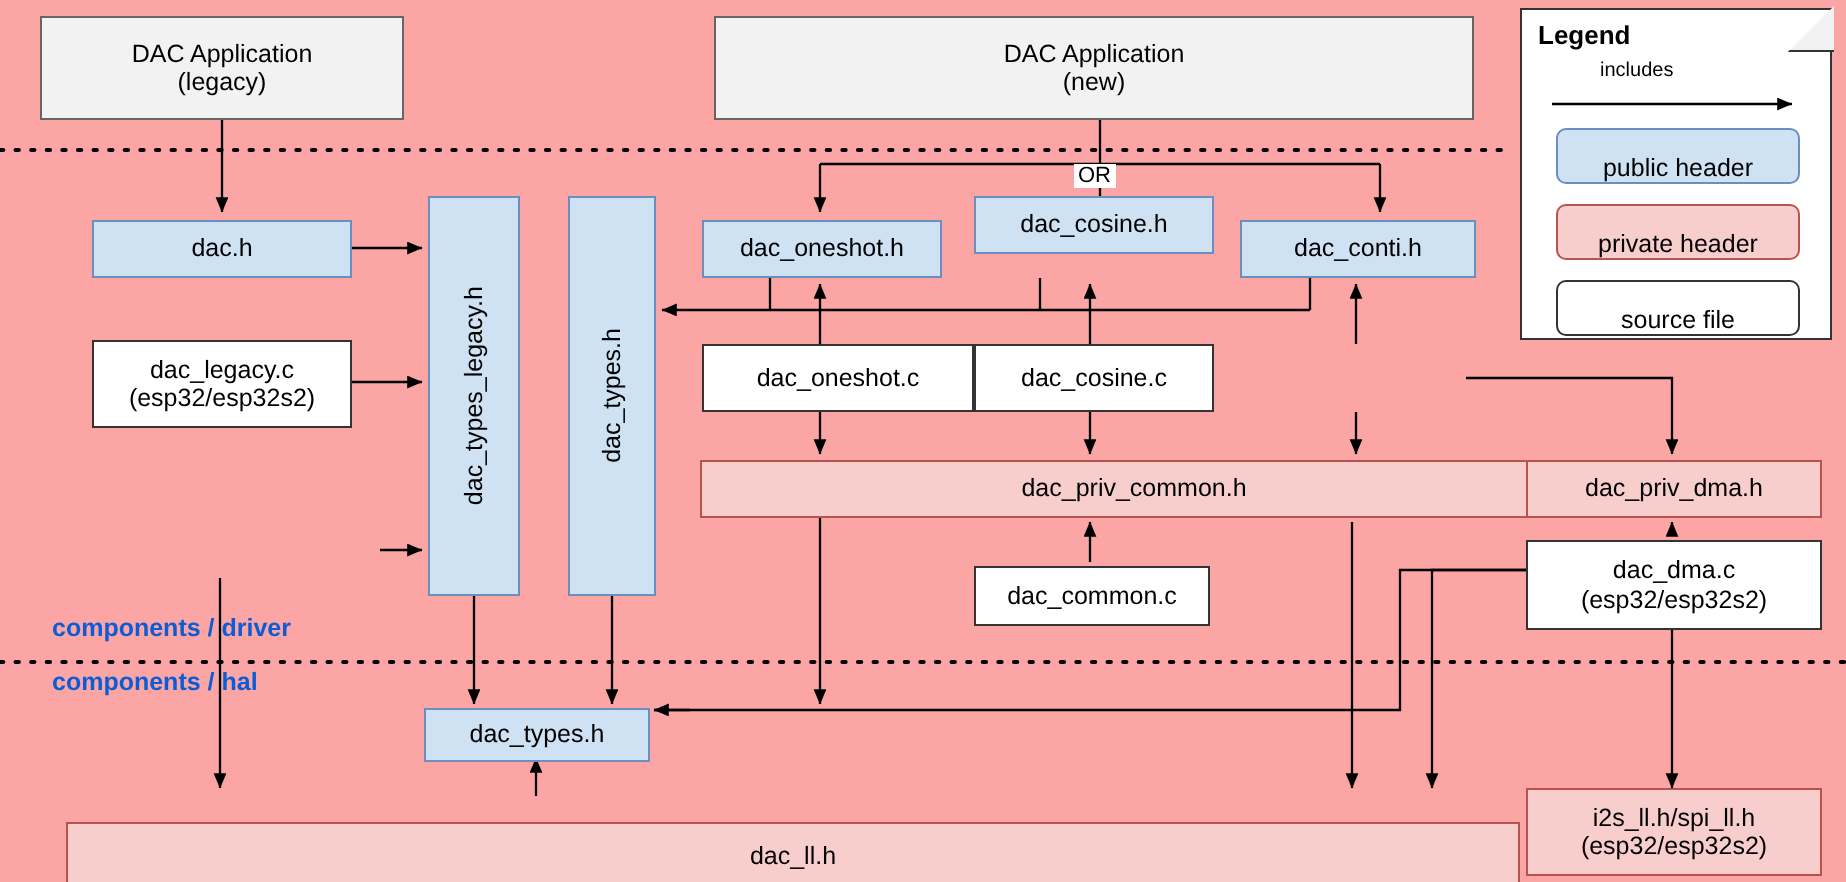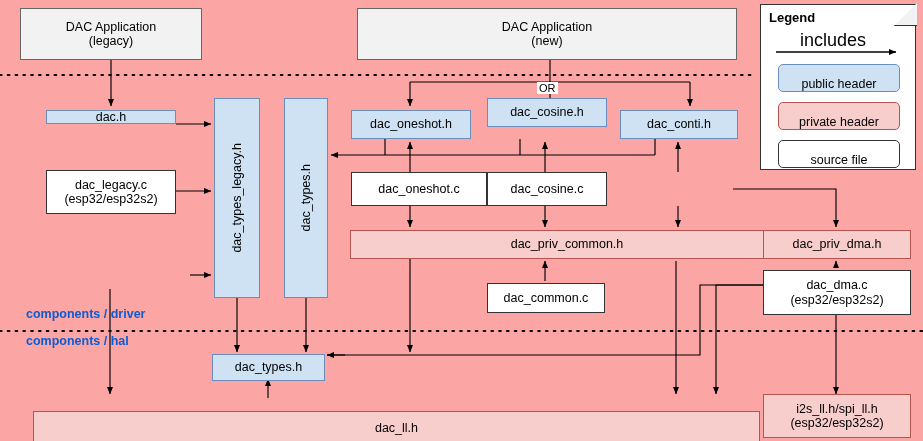--- a/index.html
+++ b/index.html
@@ -23,21 +23,21 @@
   .zonelabel{position:absolute;color:#0b5cd5;font-weight:bold;font-size:12.5px;
              font-family:"Liberation Sans",sans-serif;white-space:nowrap;}
 
   
   #legend{position:absolute;left:760px;top:4px;width:156px;height:166px;}
   #legend .box{position:absolute;inset:0;background:#ffffff;border:1.3px solid #333;}
   #legend .fold{position:absolute;right:-1px;top:-1px;width:22px;height:22px;
                 background:#f2f2f2;border-left:1.3px solid #333;border-bottom:1.3px solid #333;
                 clip-path:polygon(100% 0,0 100%,100% 100%);}
   #legend .ttl{position:absolute;left:9px;top:6px;font-size:13px;font-weight:bold;color:#000;}
-  #legend .inc{position:absolute;left:40px;top:26px;font-size:18px;color:#000;}
+  #legend .inc{position:absolute;left:40px;top:26px;font-size:10px;color:#000;}
   #legend .key{position:absolute;left:18px;width:120px;height:26px;border-radius:5px;
                display:flex;align-items:flex-end;justify-content:center;font-size:12.5px;}
   #legend .k1{top:60px;background:#cfe2f3;border:1.2px solid #6c8ebf;}
   #legend .k2{top:98px;background:#f8cecc;border:1.2px solid #b85450;}
   #legend .k3{top:136px;background:#ffffff;border:1.2px solid #333;}
   #legend svg{position:absolute;left:0;top:0;width:156px;height:166px;}
 
   .or-lbl{position:absolute;font-size:11px;color:#000;background:#fff;padding:0 2px;}
 </style>
 </head>
@@ -111,21 +111,21 @@
   <div class="node app" style="left:20px;top:8px;width:182px;height:52px;">
     <span class="lbl">DAC Application
 (legacy)</span>
   </div>
 
   <div class="node app" style="left:357px;top:8px;width:380px;height:52px;">
     <span class="lbl">DAC Application
 (new)</span>
   </div>
 
-  <div class="node pub" style="left:46px;top:110px;width:130px;height:14px;">
+  <div class="node pub" style="left:46px;top:110px;width:130px;height:29px;">
     <span class="lbl">dac.h</span>
   </div>
 
   <div class="node src" style="left:46px;top:170px;width:130px;height:44px;">
     <span class="lbl">dac_legacy.c
 (esp32/esp32s2)</span>
   </div>
 
 
   <div class="node pub vert" style="left:214px;top:98px;width:46px;height:200px;">

